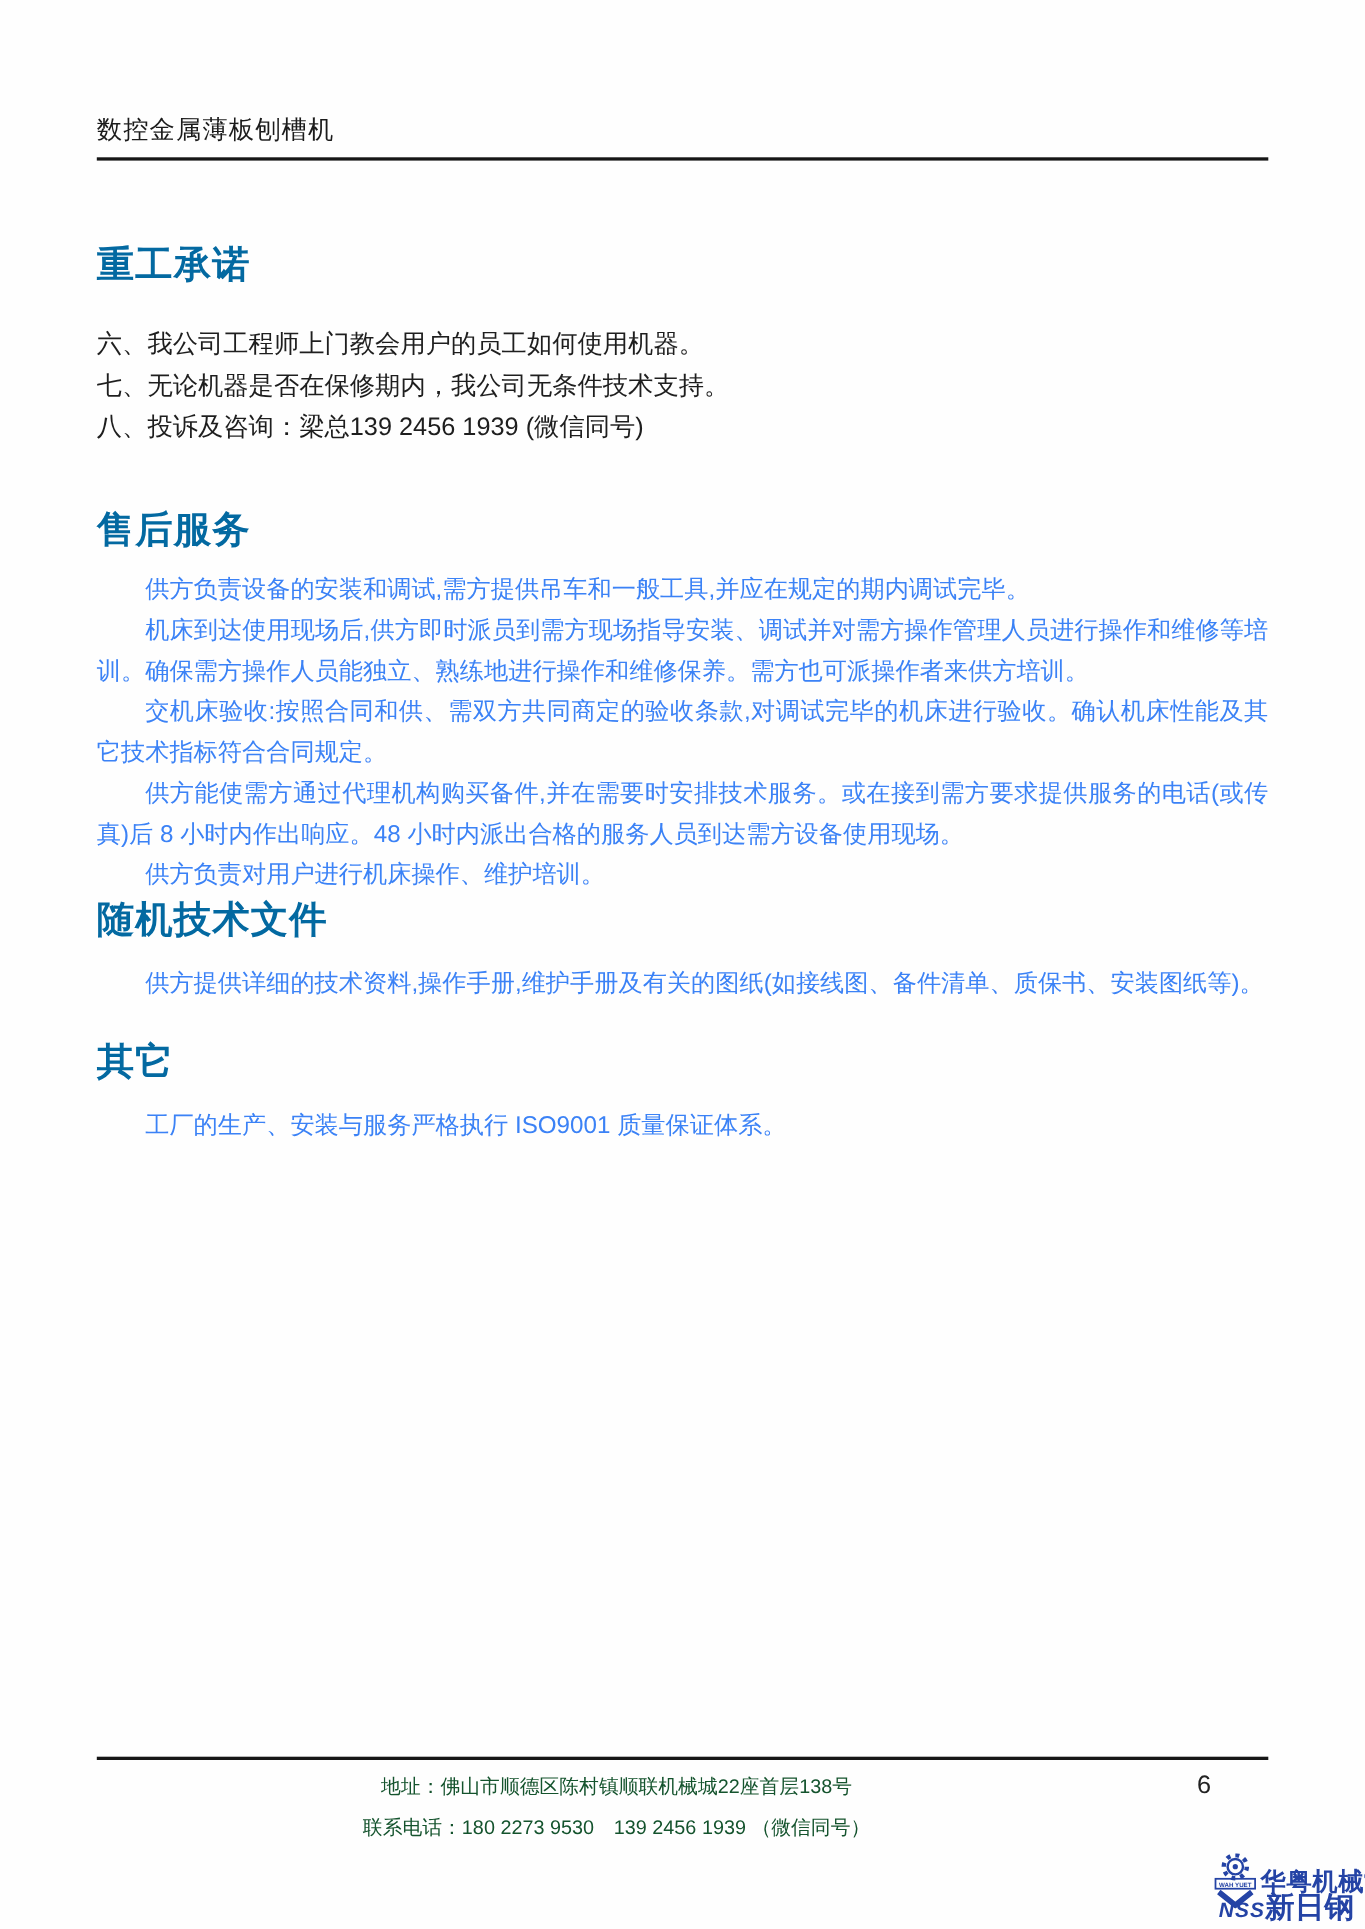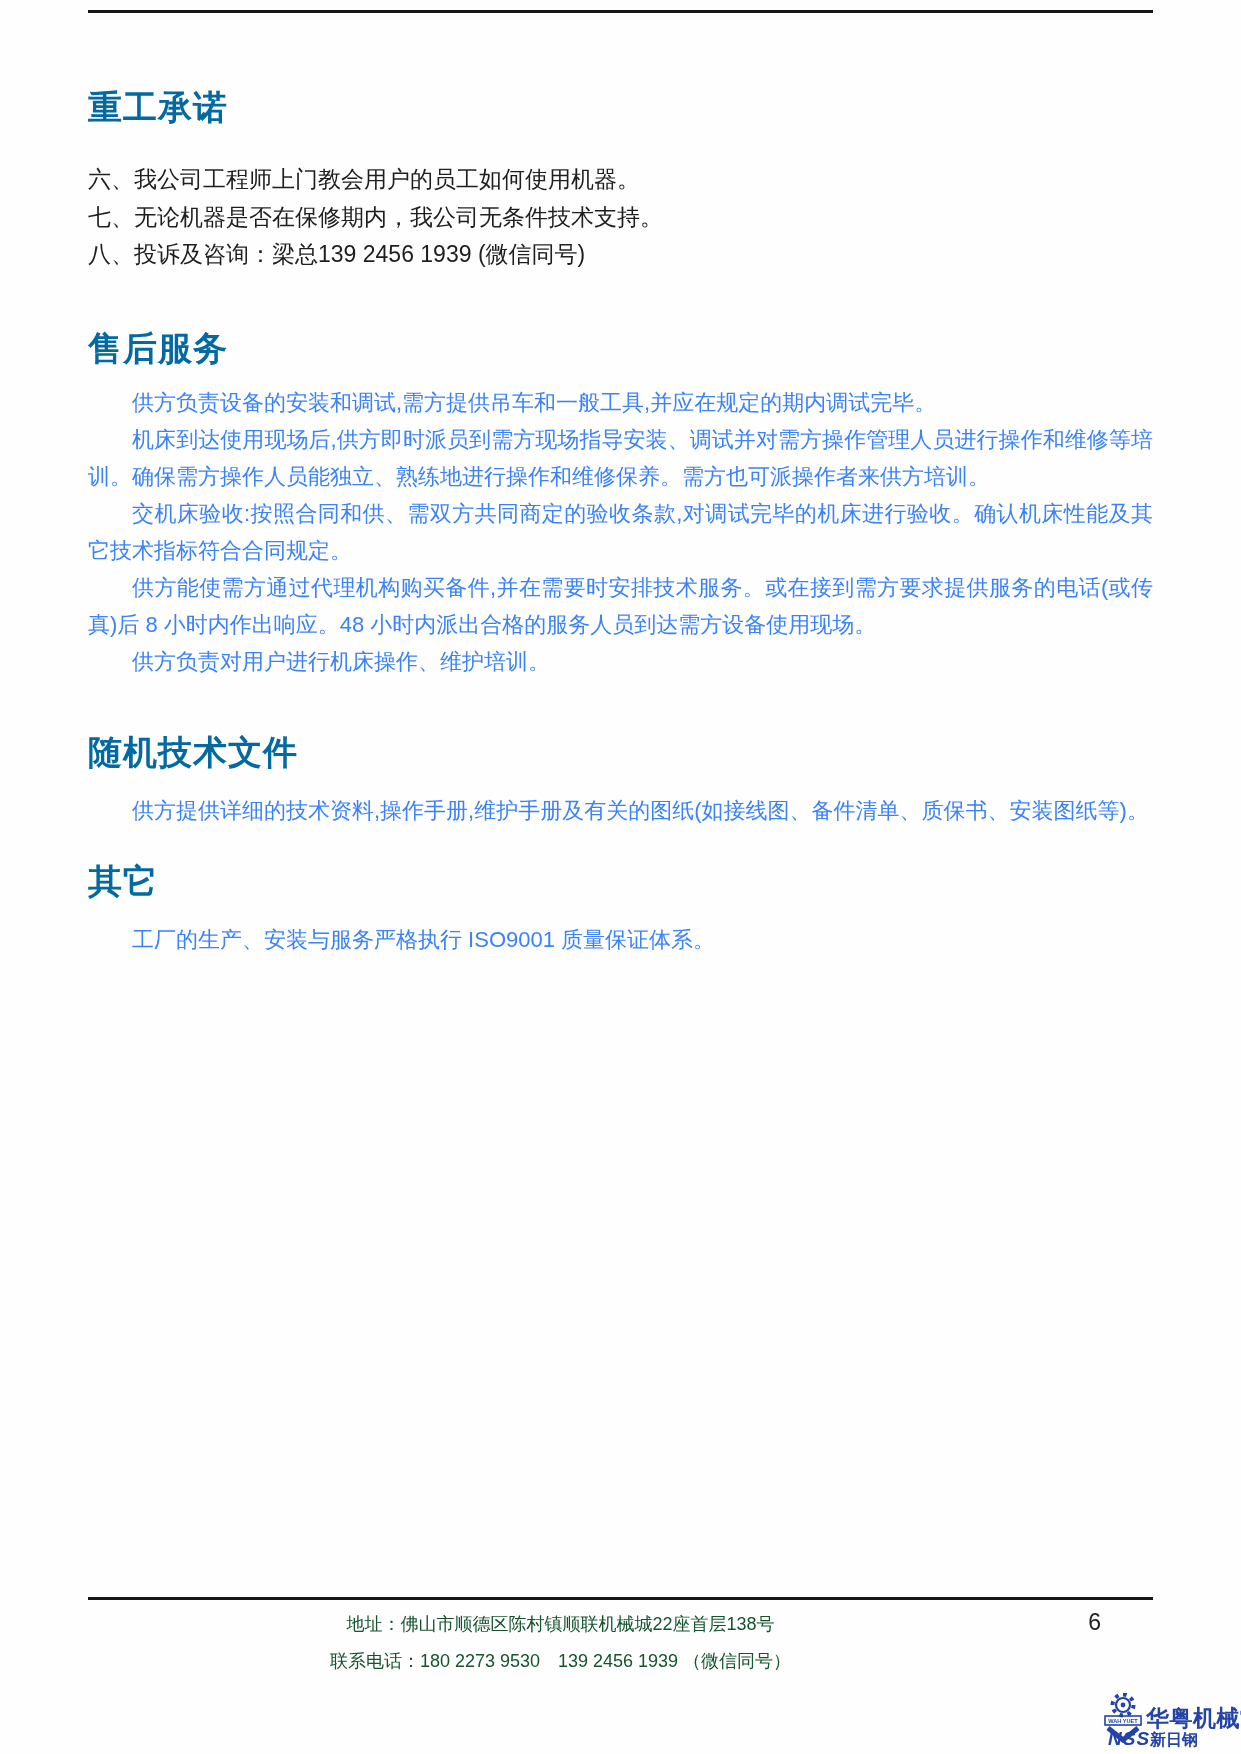--- a/index.html
+++ b/index.html
@@ -32,21 +32,21 @@
 
   
   h1.sec {
     font-size:34px;
     font-weight:bold;
     letter-spacing:1px;
     color:#0369a1;
   }
   .h-commitment { margin-top:72px; margin-bottom:30px; }
   .h-after      { margin-top:52px; margin-bottom:12px; }
-  .h-techdocs   { margin-top:50px; margin-bottom:16px; }
+  .h-techdocs   { margin-bottom:16px; }
   .h-others     { margin-top:30px; margin-bottom:16px; }
 
   
   .two-col {
     display:flex;
     gap:58px;
   }
   .two-col .col { flex:1 1 0; }
   .two-col p.item {
     font-size:23px;
@@ -115,30 +115,31 @@
     padding-left:6px;
     white-space:nowrap;
   }
   .brand-nss {
     font-size:19px;
     font-weight:bold;
     font-style:italic;
     letter-spacing:1px;
   }
   .brand-bottom {
-    font-size:16px;
+    font-size:27px;
     font-weight:bold;
   }
 </style>
 </head>
 <body>
 
 <div class="page">
 
   <header class="content">
+    <div class="doc-title">数控金属薄板刨槽机</div>
     <div class="header-rule"></div>
   </header>
 
   <main class="content">
 
     <section>
       <h1 class="sec h-commitment">重工承诺</h1>
       <div class="two-col">
         <div class="col">
 

